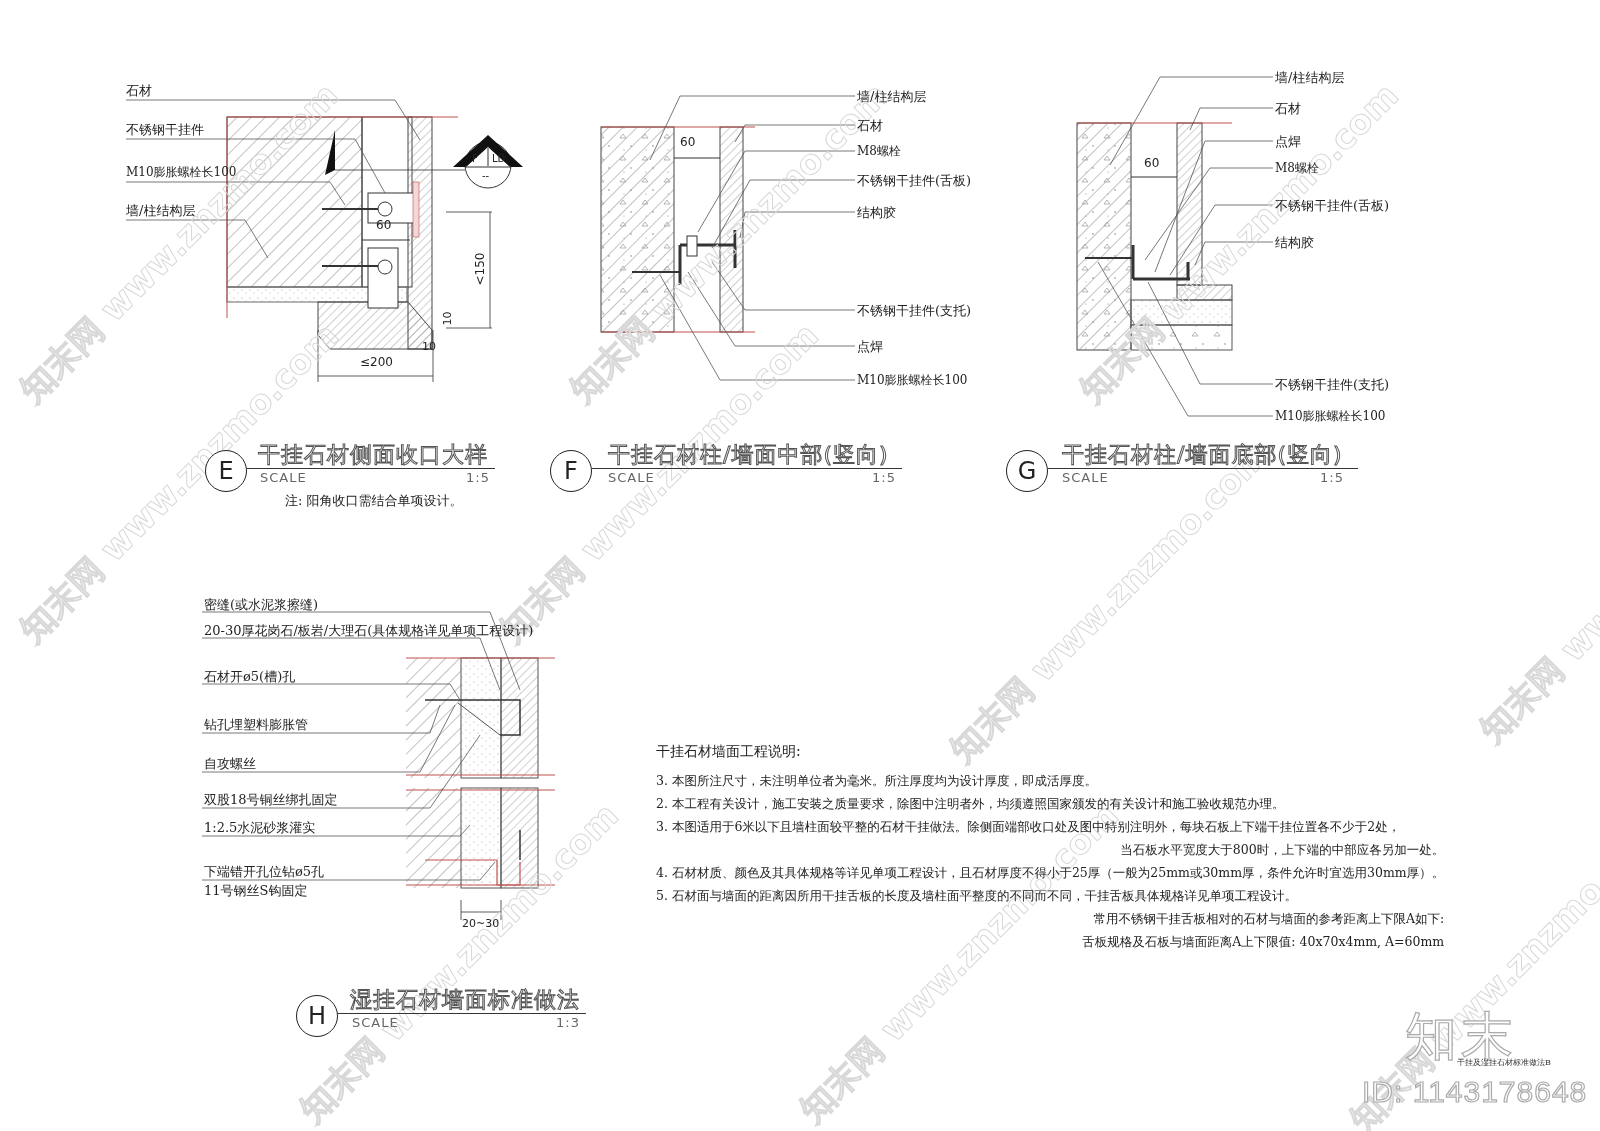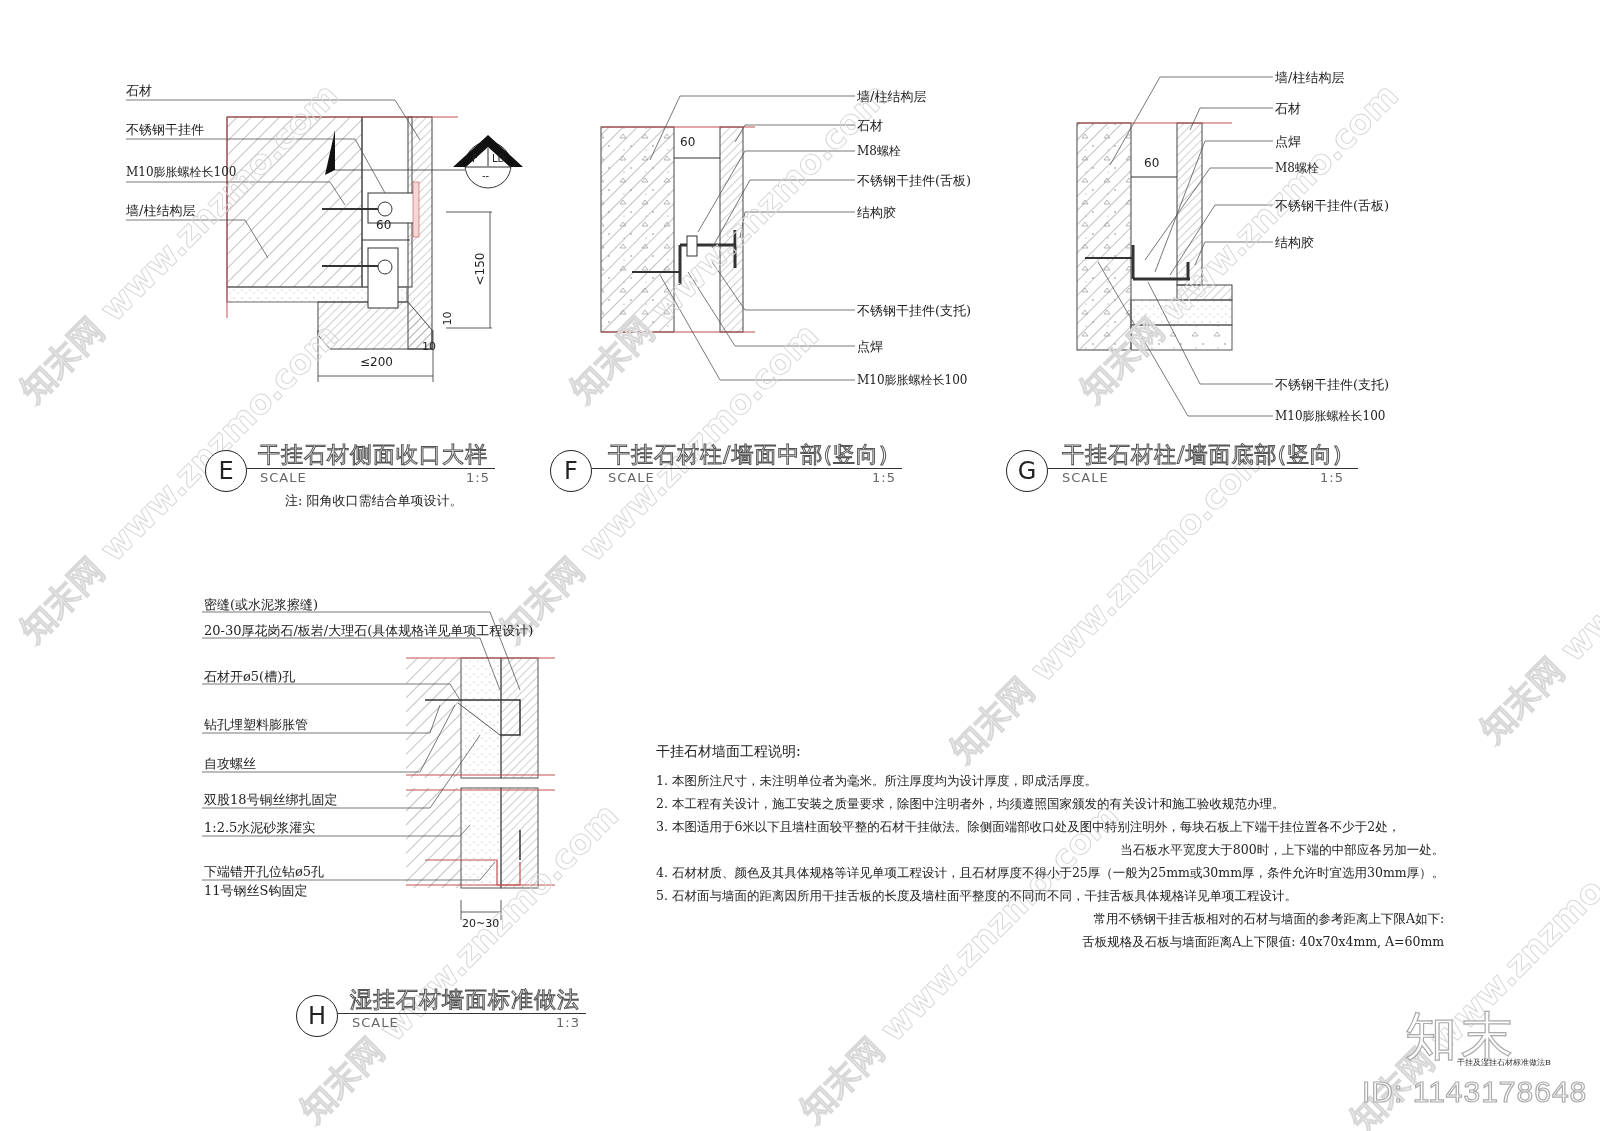--- a/index.html
+++ b/index.html
@@ -233,21 +233,21 @@
 <div class="scale" style="left:1320px;top:470px;">1:5</div>
 
 <div class="circle" style="left:296px;top:995px;">H</div>
 <div class="title" style="left:350px;top:985px;">湿挂石材墙面标准做法</div>
 <div class="uline" style="left:338px;top:1013px;width:248px;"></div>
 <div class="scale" style="left:352px;top:1015px;">SCALE</div>
 <div class="scale" style="left:556px;top:1015px;">1:3</div>
 
 <div class="notes">
   <div class="head">干挂石材墙面工程说明:</div>
-  <div class="item">1.  本图所注尺寸，未注明单位者为毫米。所注厚度均为设计厚度，即成活厚度。</div>
+  <div class="item">3.  本图所注尺寸，未注明单位者为毫米。所注厚度均为设计厚度，即成活厚度。</div>
   <div class="item">2.  本工程有关设计，施工安装之质量要求，除图中注明者外，均须遵照国家颁发的有关设计和施工验收规范办理。</div>
   <div class="item">3.  本图适用于6米以下且墙柱面较平整的石材干挂做法。除侧面端部收口处及图中特别注明外，每块石板上下端干挂位置各不少于2处，</div>
   <div class="sub">当石板水平宽度大于800时，上下端的中部应各另加一处。</div>
   <div class="item">4.  石材材质、颜色及其具体规格等详见单项工程设计，且石材厚度不得小于25厚（一般为25mm或30mm厚，条件允许时宜选用30mm厚）。</div>
   <div class="item">5.  石材面与墙面的距离因所用干挂舌板的长度及墙柱面平整度的不同而不同，干挂舌板具体规格详见单项工程设计。</div>
   <div class="sub">常用不锈钢干挂舌板相对的石材与墙面的参考距离上下限A如下:</div>
   <div class="sub">舌板规格及石板与墙面距离A上下限值: 40x70x4mm, A=60mm</div>
 </div>
 
 <div class="brand" style="left:1405px;top:1002px;font-size:52px;letter-spacing:4px;">知末</div>

